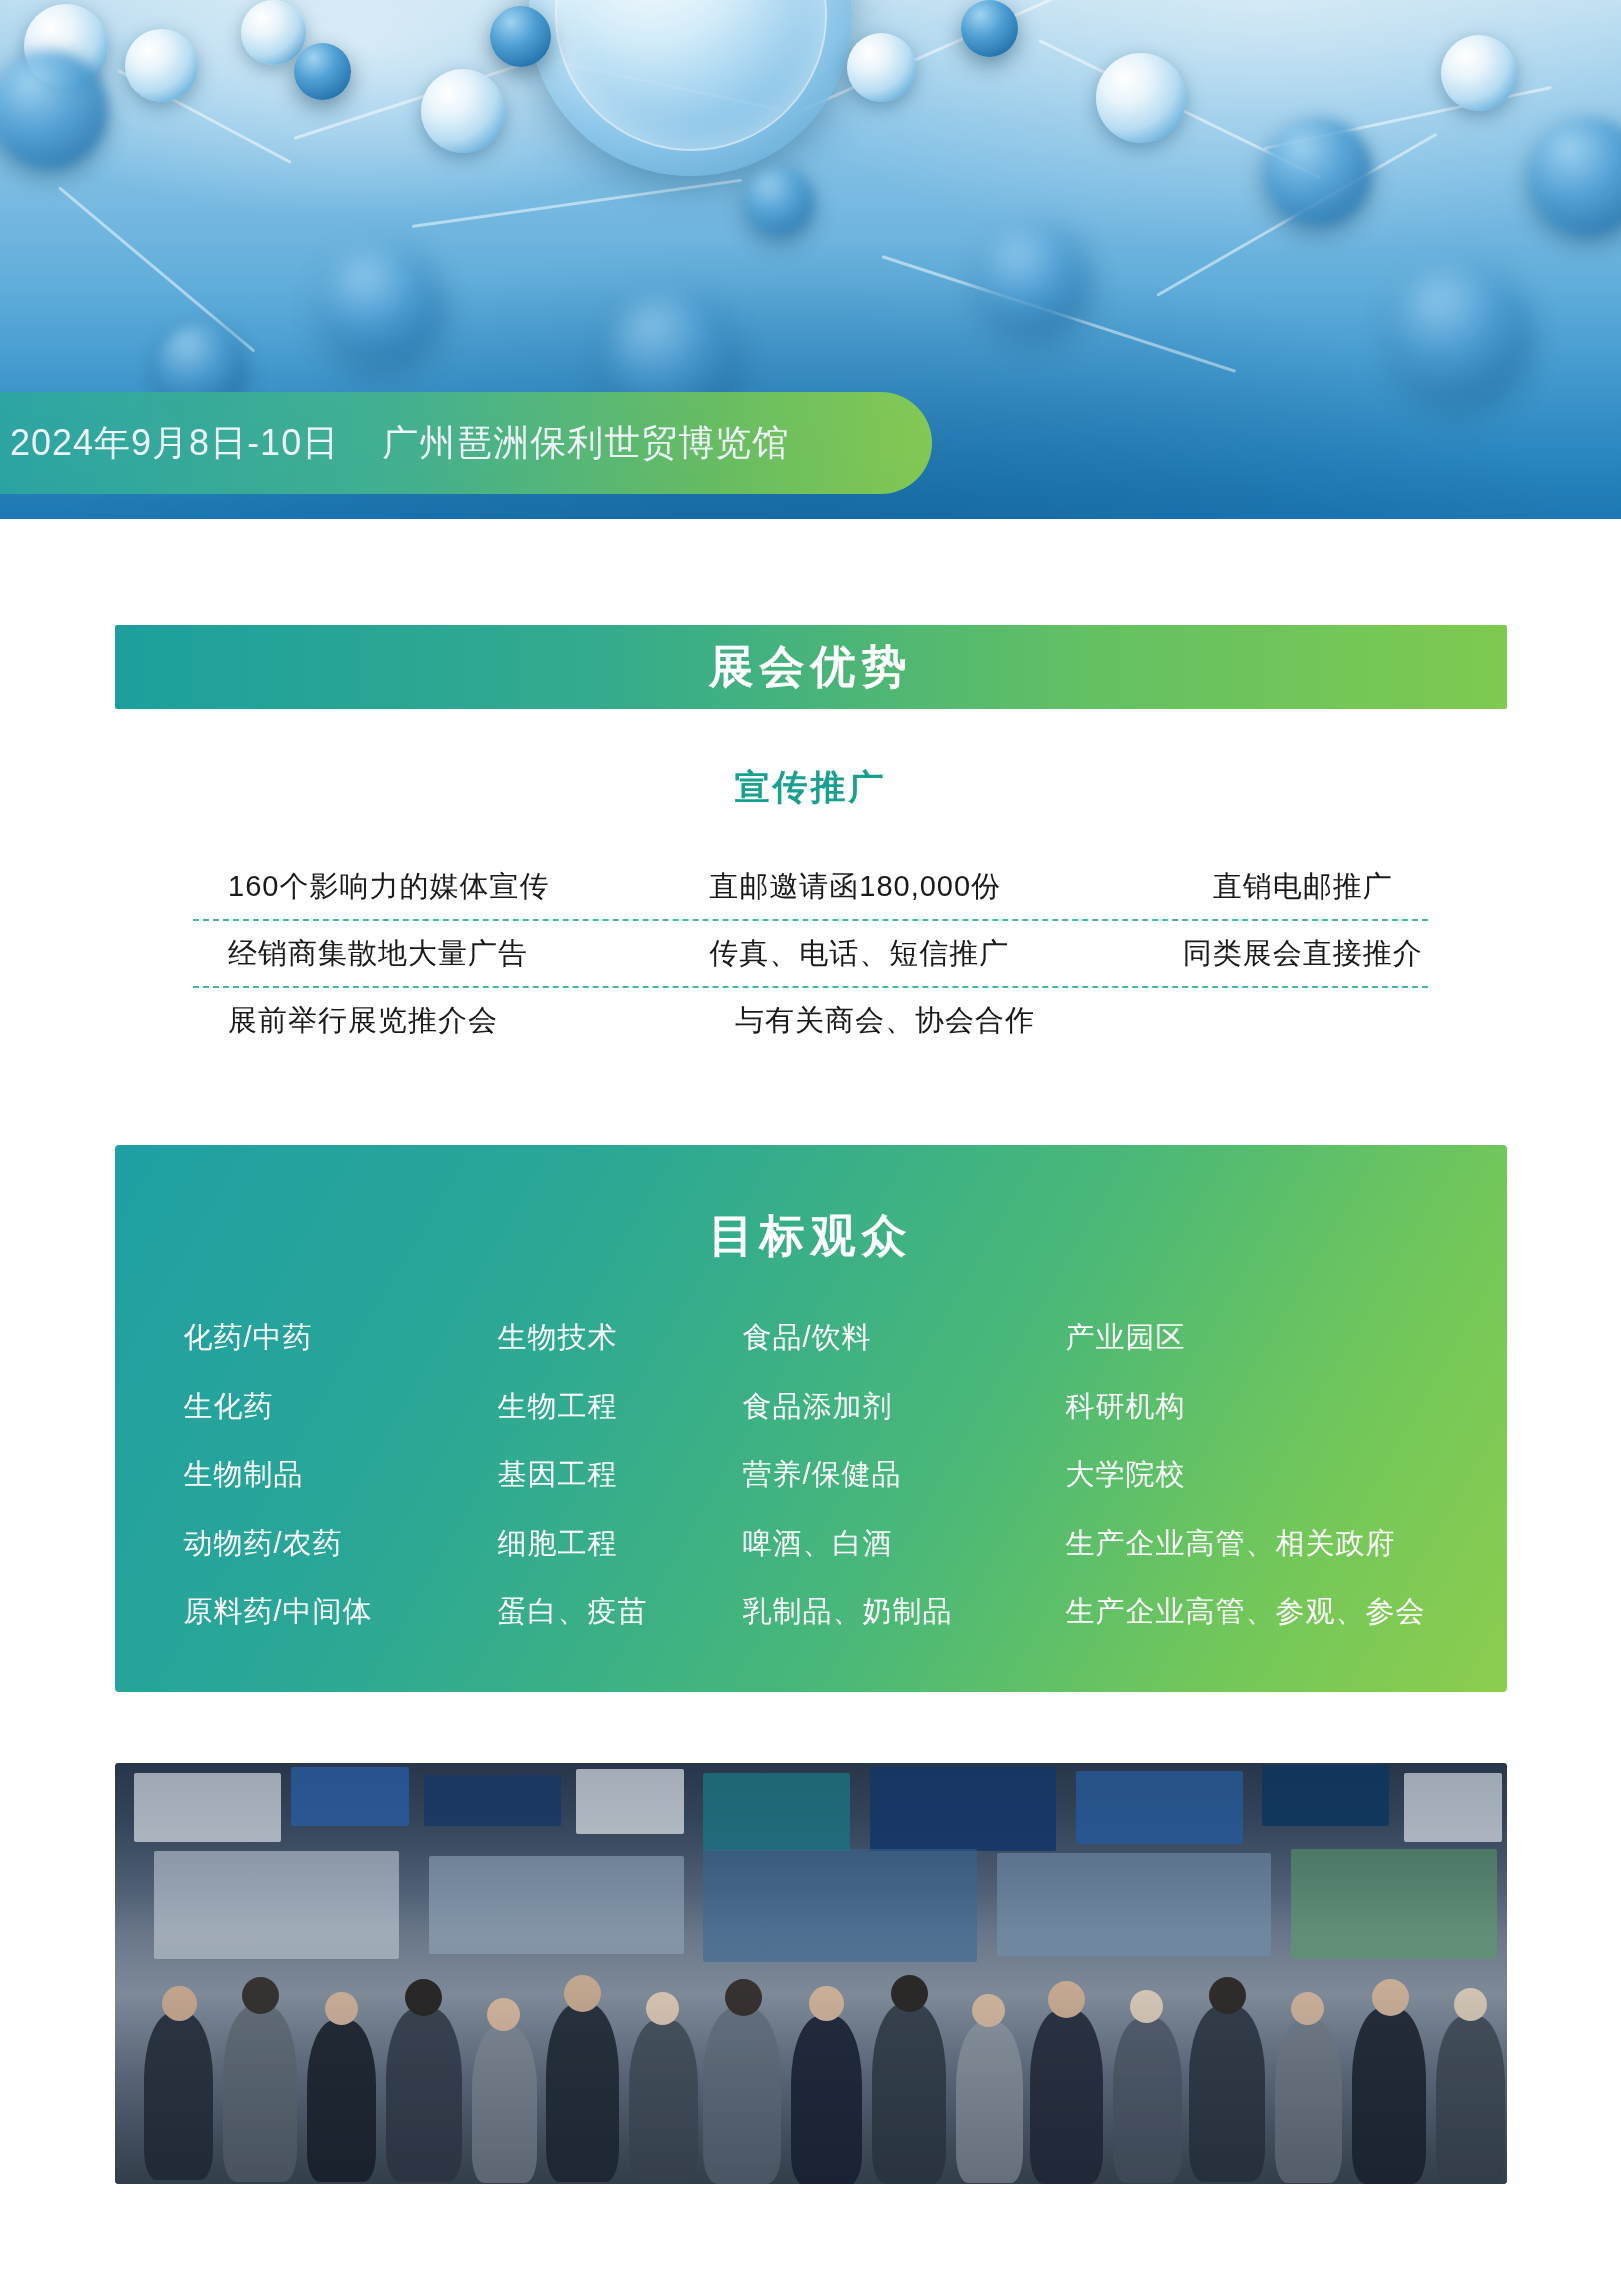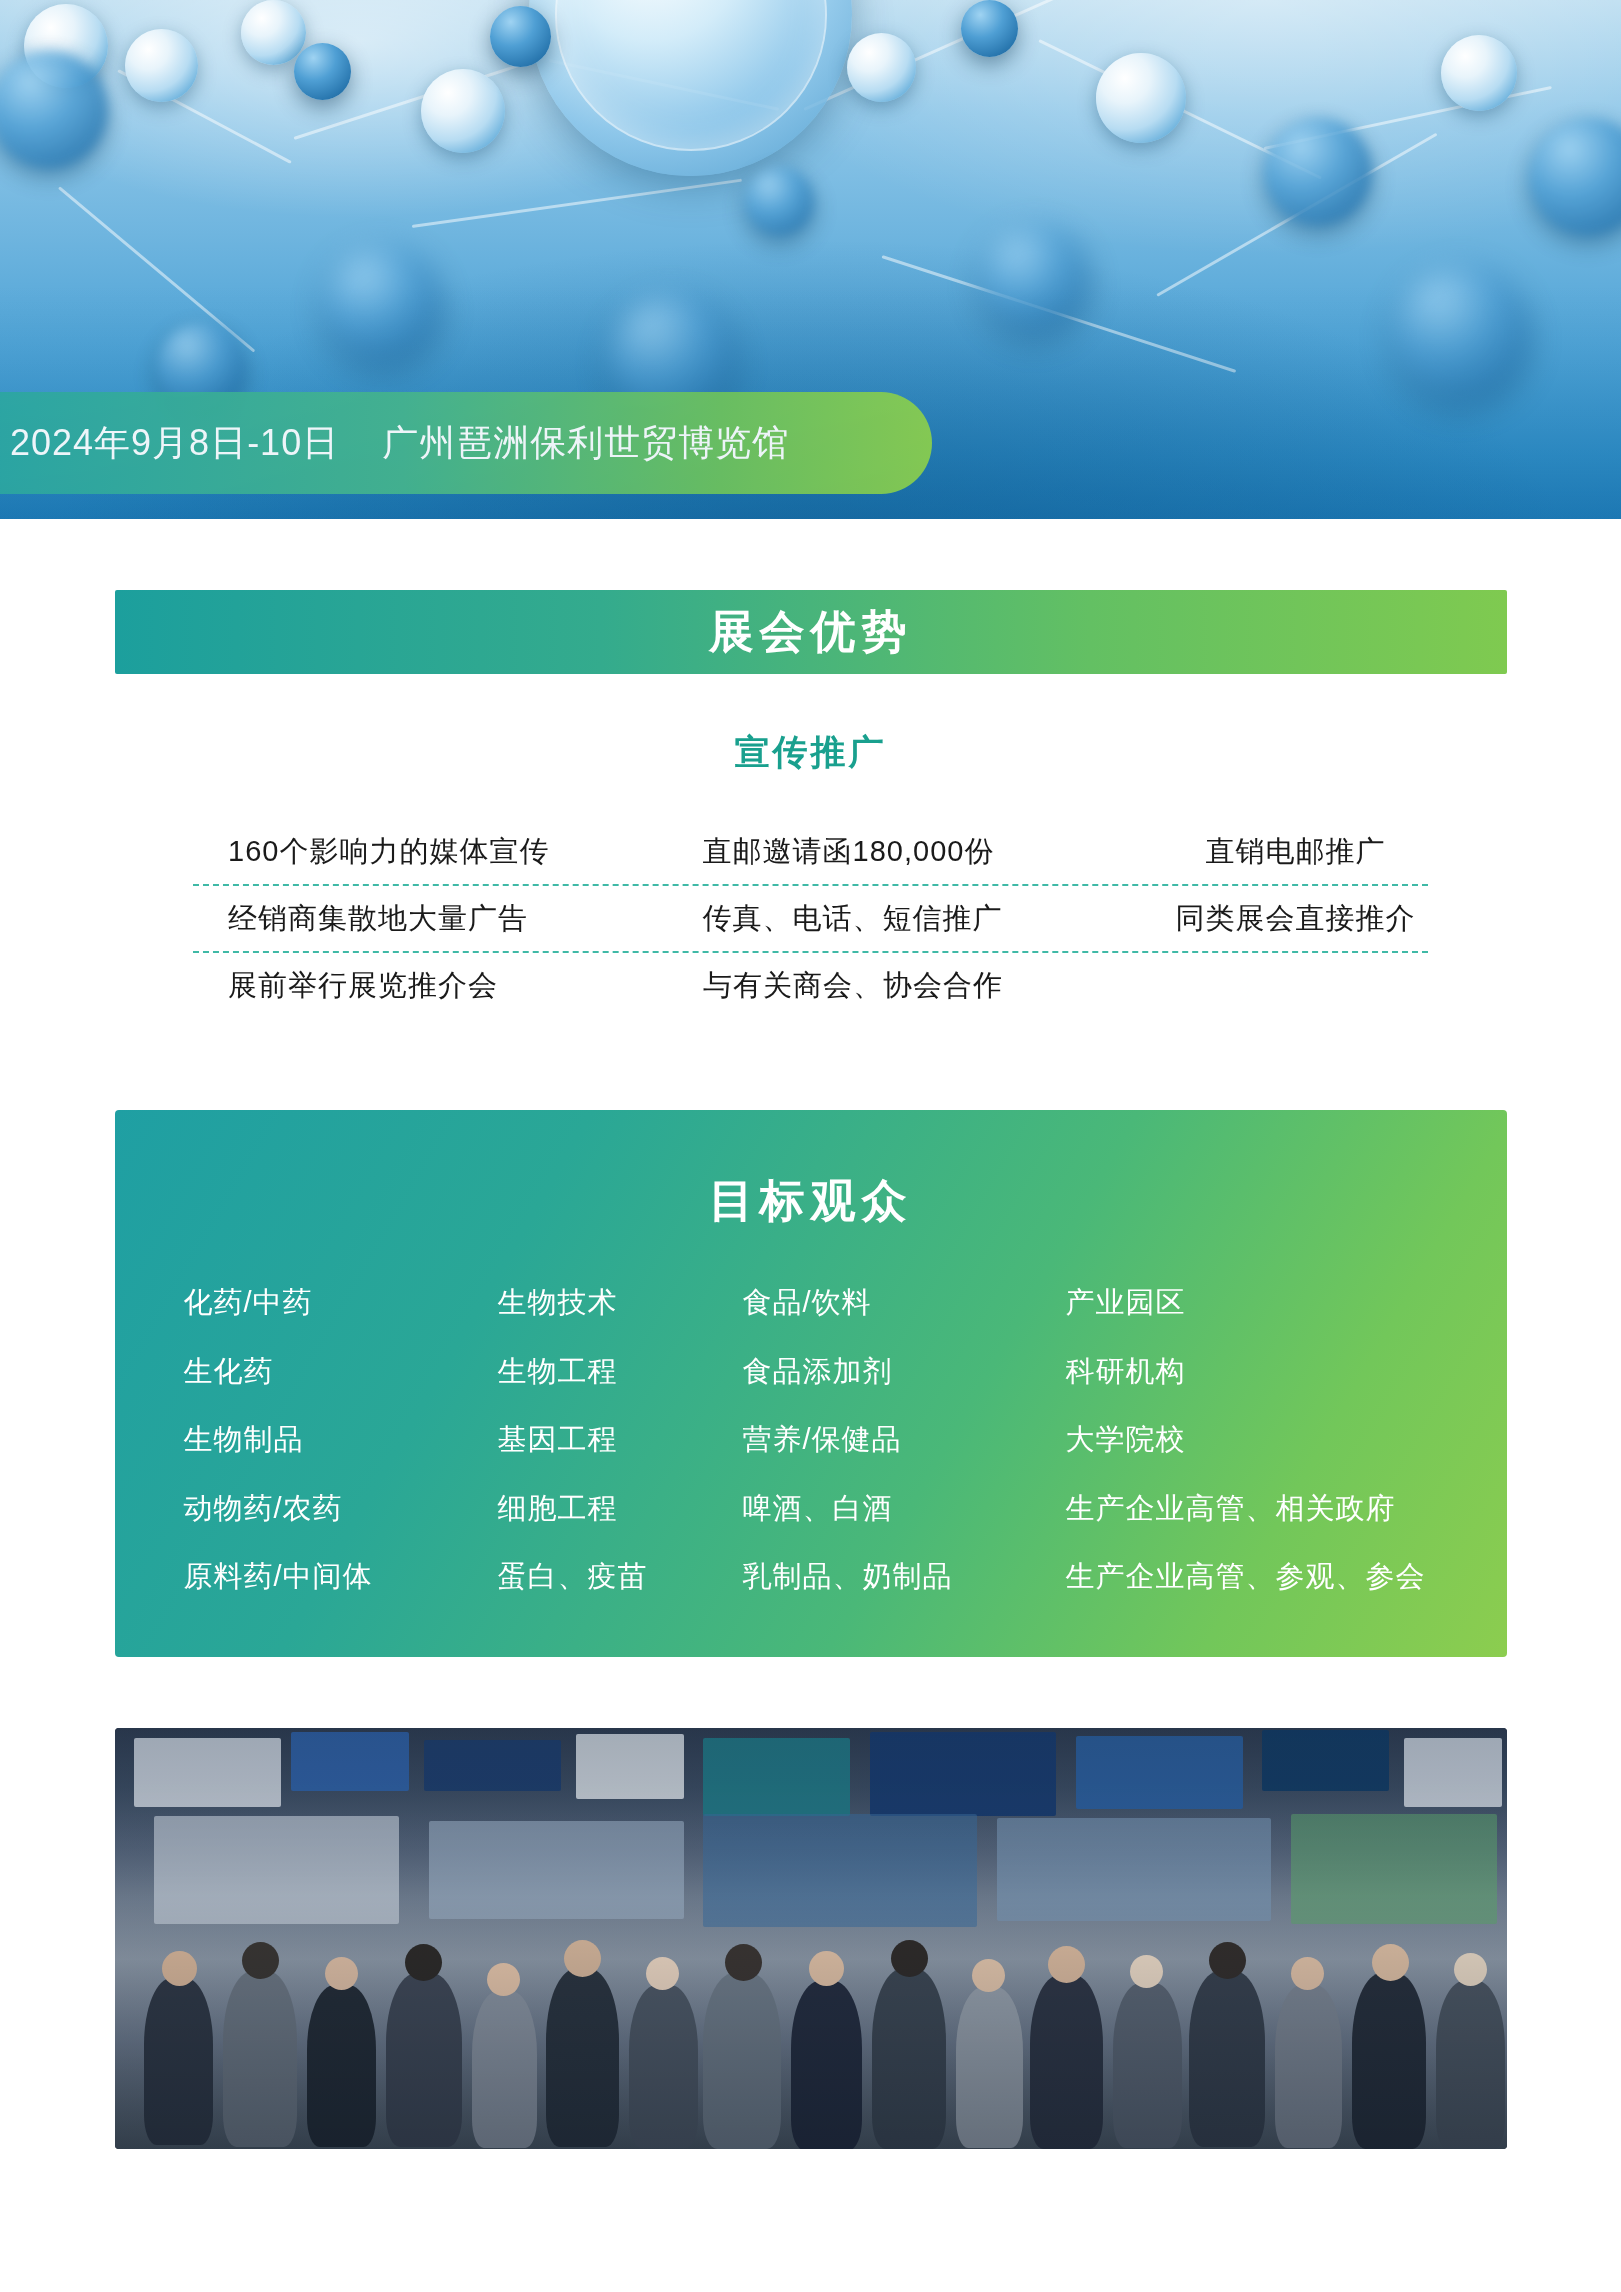--- a/index.html
+++ b/index.html
@@ -106,21 +106,21 @@
     font-size: 36px;
     letter-spacing: 1px;
     white-space: nowrap;
   }
   .date-pill-gap { width: 43px; }
 
   
   .content {
     position: absolute;
     left: 0;
-    top: 502px;
+    top: 537px;
     width: 1621px;
   }
 
   
   .section-banner {
     margin: 88px auto 0 auto;
     width: 1392px;
     height: 84px;
     background: linear-gradient(90deg, #1c9f9d 0%, #34ab8d 35%, #63c063 70%, #7fca50 100%);
     display: flex;
@@ -146,20 +146,21 @@
 
   
   .promo-table {
     width: 1235px;
     margin: 45px auto 0 auto;
   }
   .promo-row {
     display: flex;
     align-items: center;
     height: 61px;
+    gap: 32px;
   }
   .promo-cell {
     font-size: 29px;
     color: #1a1a1a;
     letter-spacing: 1px;
     white-space: nowrap;
   }
   .promo-cell.c1 { width: 510px; padding-left: 35px; box-sizing: border-box; }
   .promo-cell.c2 { width: 461px; text-align: left; }
   .promo-cell.c3 { width: 265px; text-align: center; }

